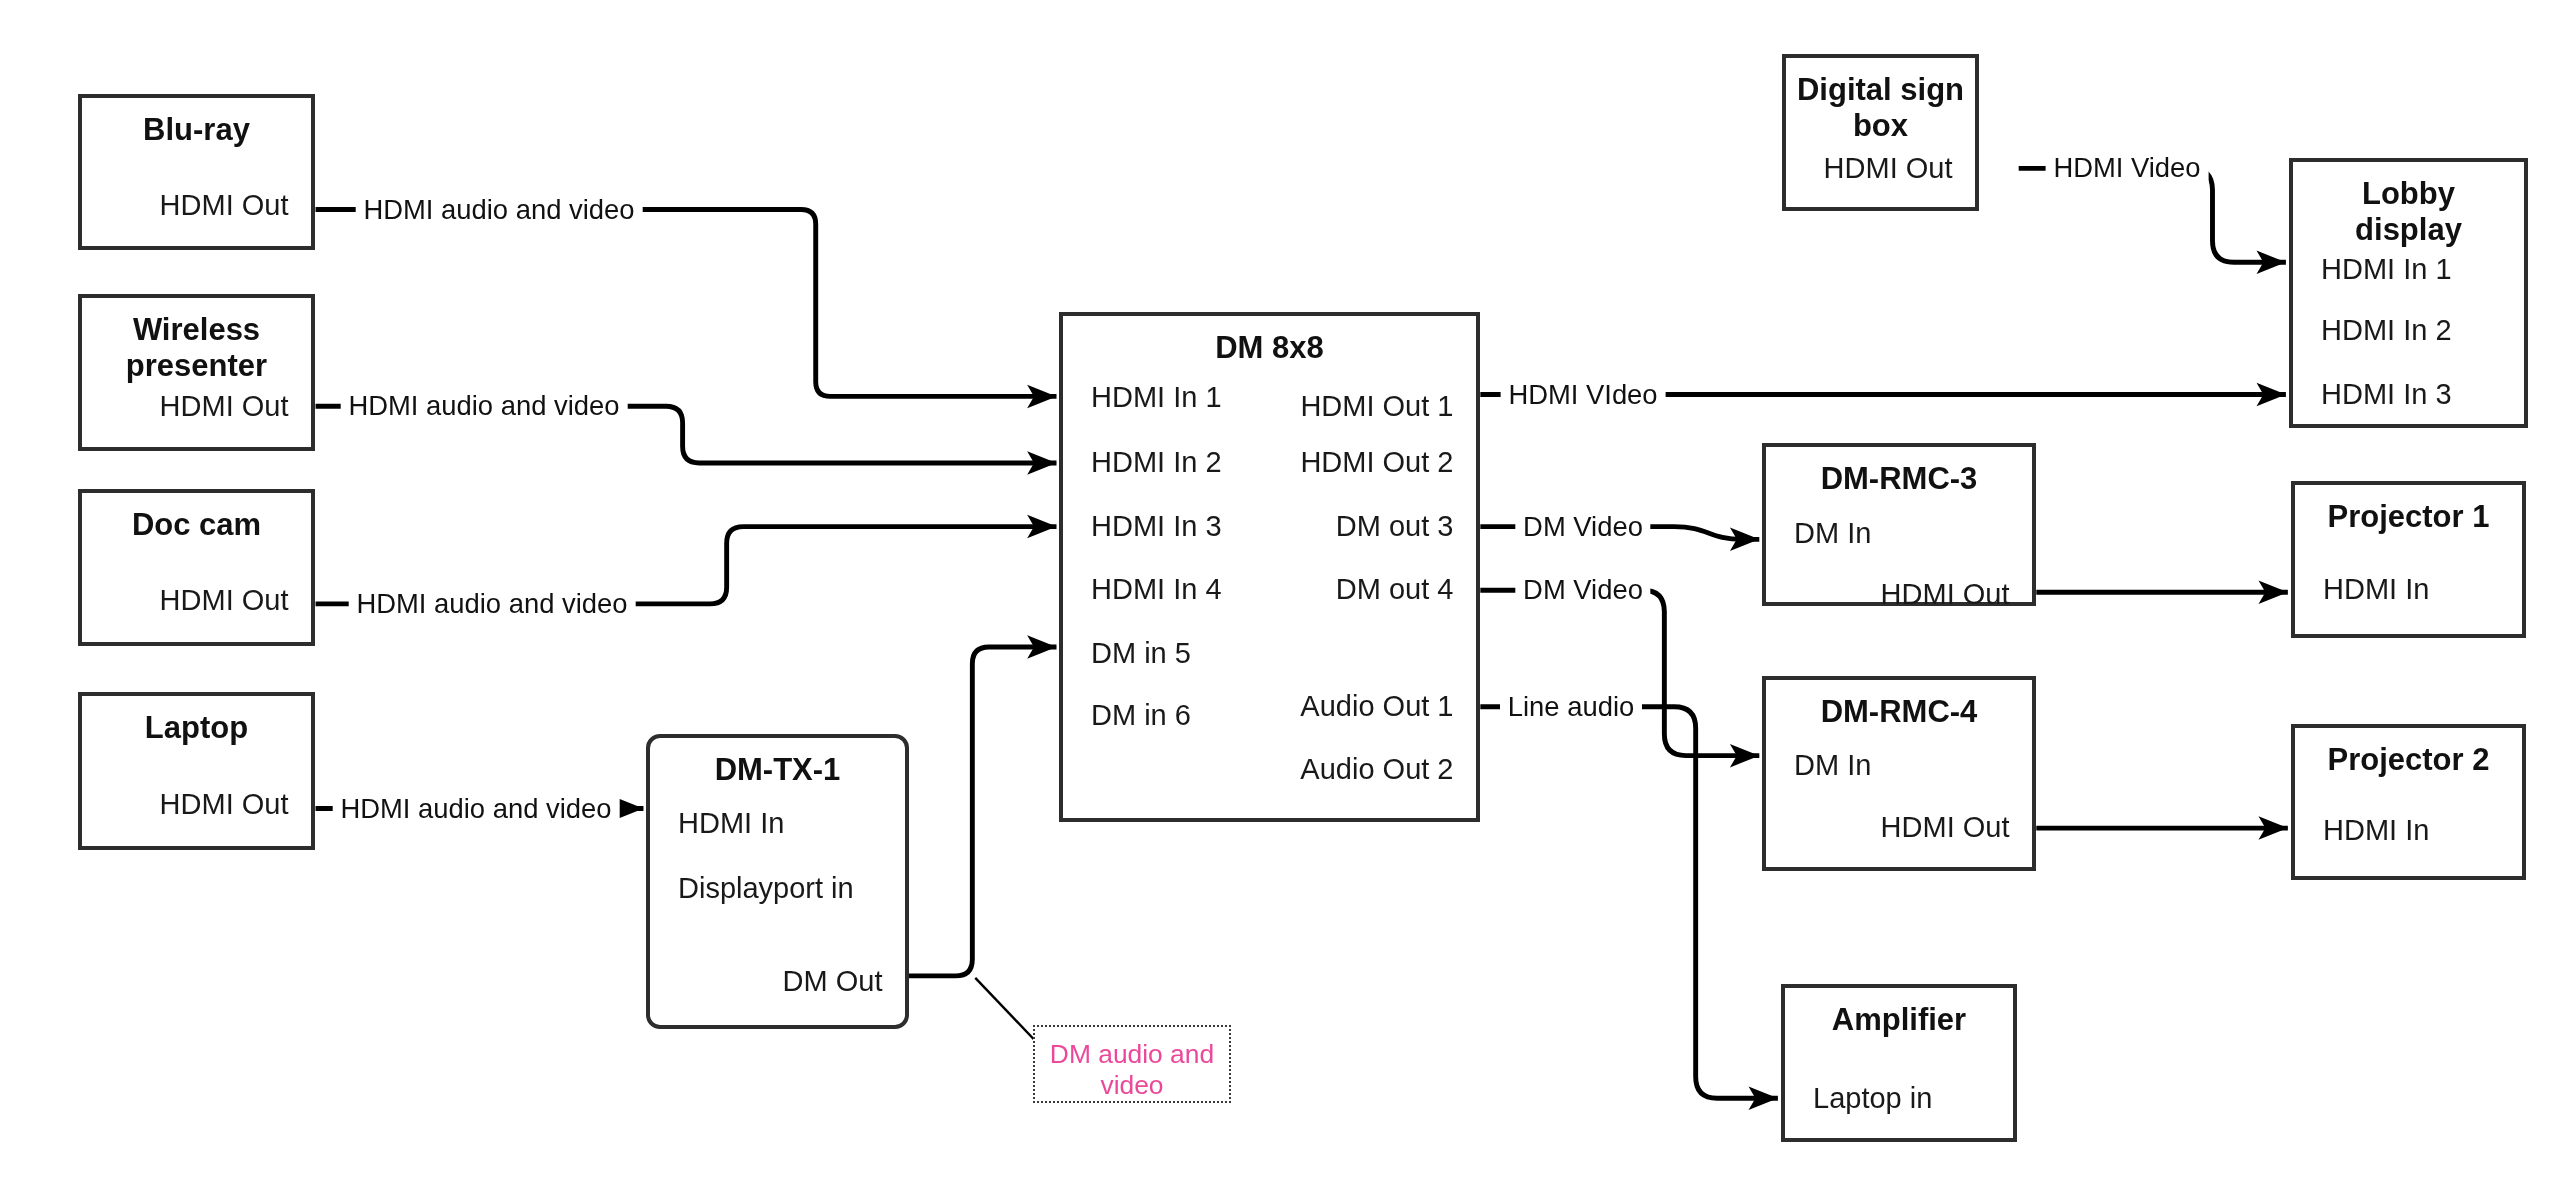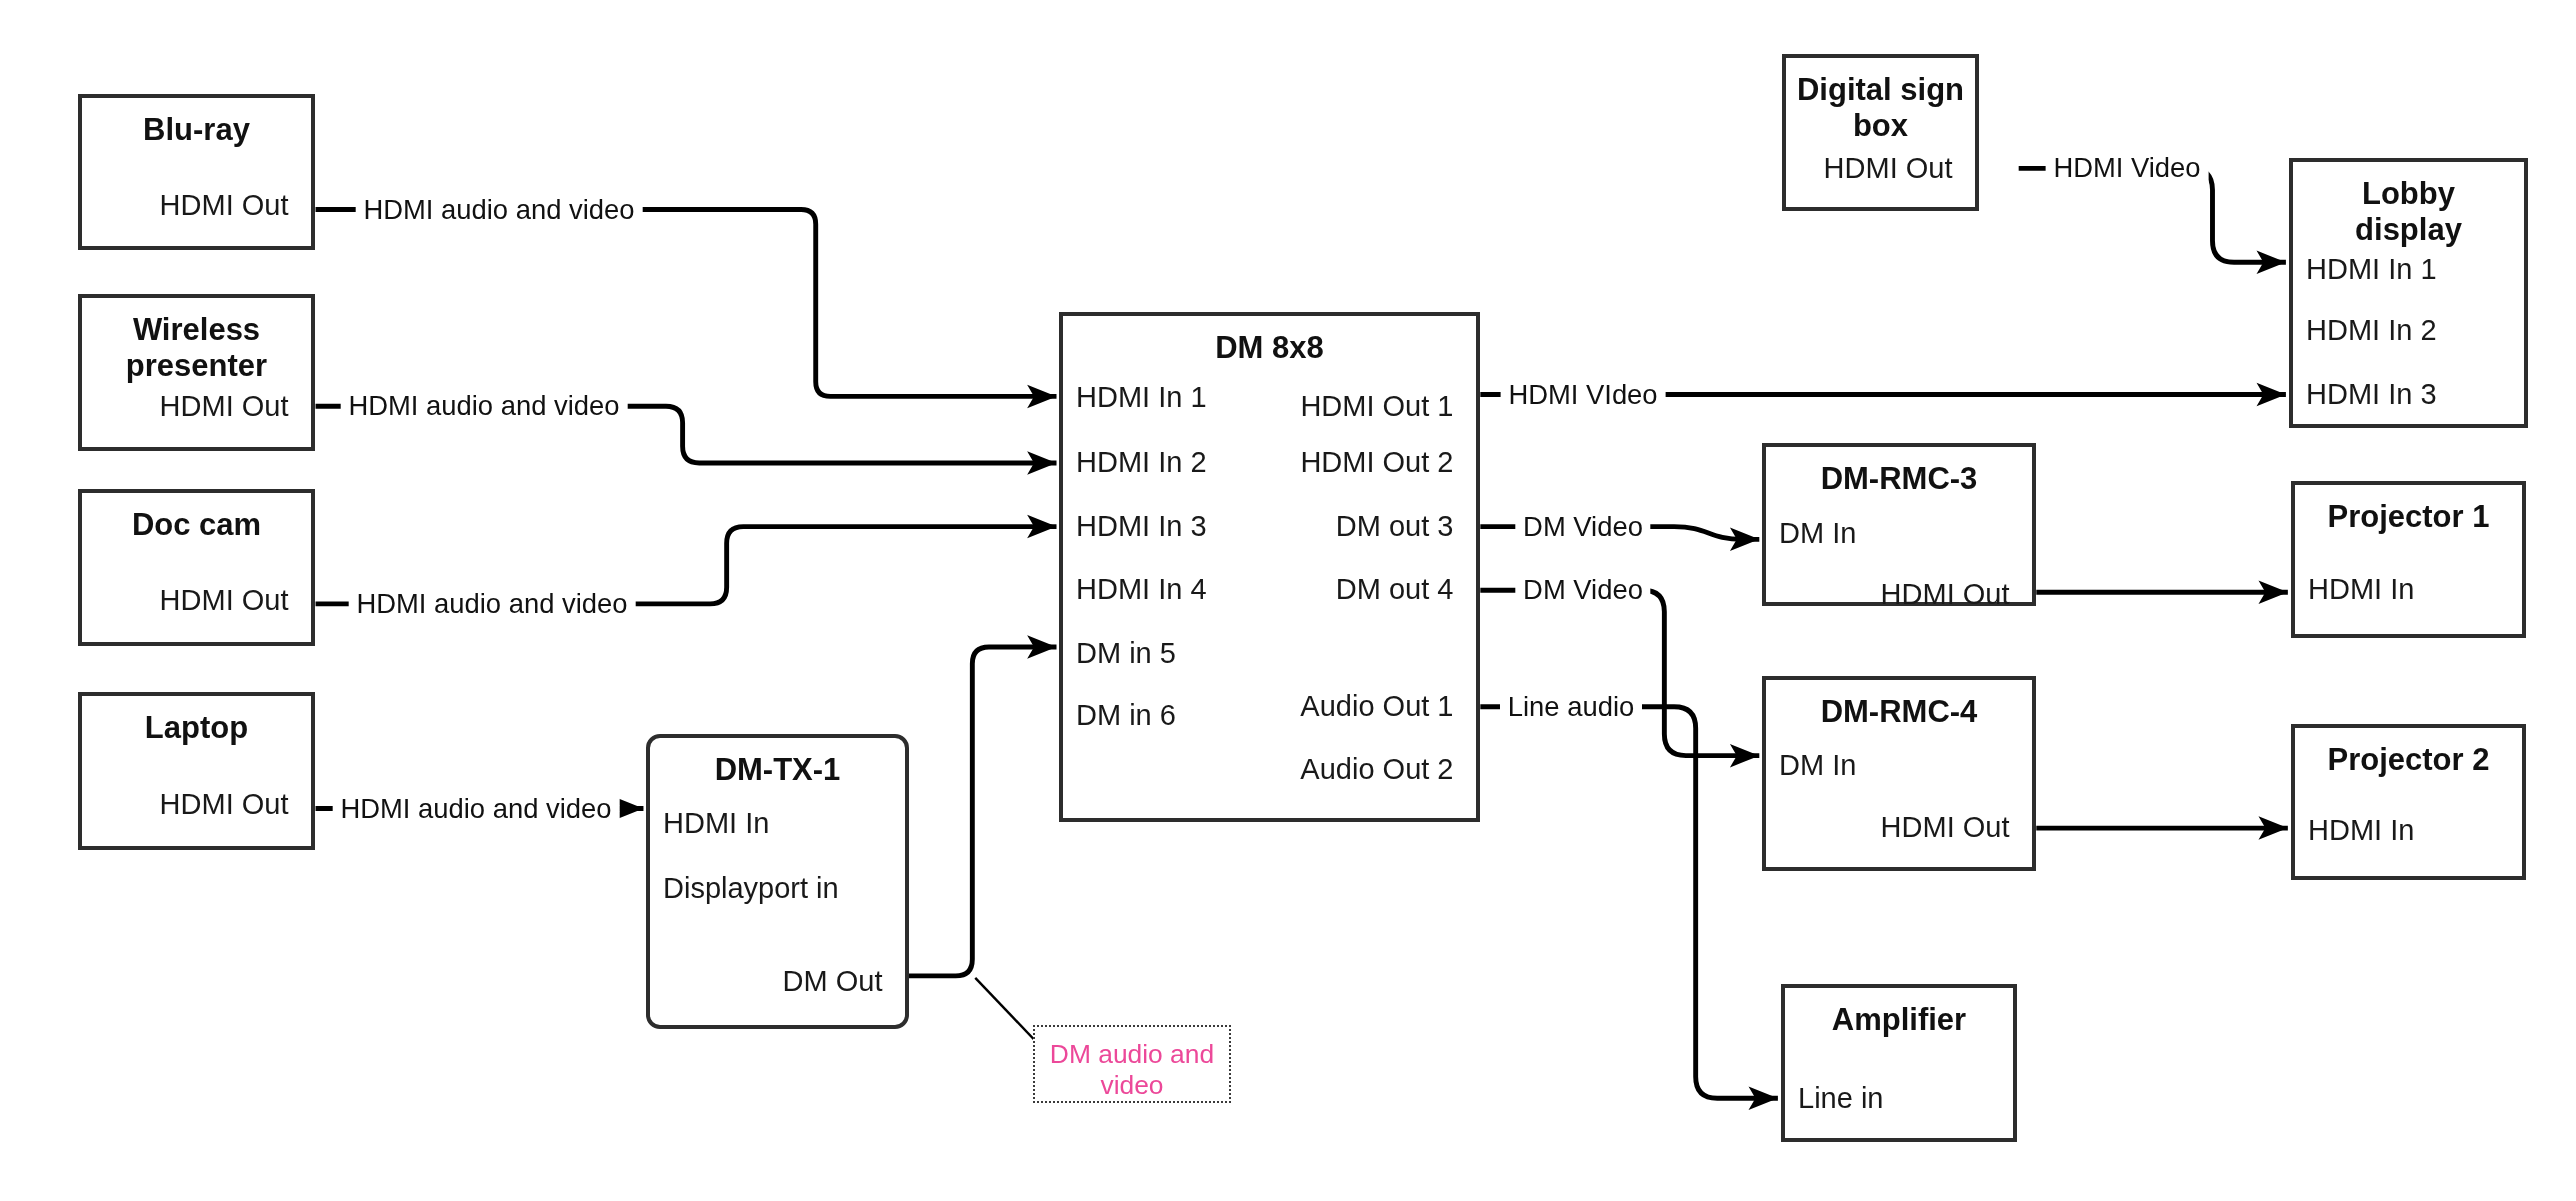--- a/index.html
+++ b/index.html
@@ -11,21 +11,21 @@
   #canvas{position:relative;width:2576px;height:1201px;background:var(--bg);}
   #wire-layer{position:absolute;left:0;top:0;width:100%;height:100%;}
   .wire{fill:none;stroke:var(--line);stroke-width:5px;}
   .wire.thin{stroke-width:2.5px;}
   .node{position:absolute;background:#fff;border:4.9px solid var(--border);
         box-sizing:border-box;}
   .node .title{position:absolute;top:13.7px;left:0;right:0;text-align:center;
         font-weight:bold;font-size:31px;line-height:36px;color:var(--text);}
   .port{position:absolute;font-size:29px;color:#191919;white-space:nowrap;
         transform:translateY(-50%);line-height:1;}
-  .port.left{left:13px;}
+  .port.left{left:28px;}
   .port.right{right:22.5px;}
   .node.note{border:2.9px dotted #3a3a3a;}
   .node.note .title{font-weight:normal;font-size:26.4px;line-height:31px;top:11.7px;color:#ec4899;}
   .wire-label{position:absolute;transform:translate(-50%,-50%);background:#fff;
         padding:1px 7.8px;font-size:27.4px;color:var(--text);white-space:nowrap;line-height:1.2;}
 </style>
 </head>
 <body>
 
 <div id="canvas">
@@ -138,21 +138,21 @@
     <div class="node" style="left: 2291px; top: 724px; width: 235px; height: 156px;">
       <div class="title">
         <div>Projector 2</div>
       </div>
       <div class="port left" style="top: 102px;">HDMI In</div>
     </div>
     <div class="node" style="left: 1781px; top: 984px; width: 236px; height: 158px;">
       <div class="title">
         <div>Amplifier</div>
       </div>
-      <div class="port left" style="top: 110px;">Line in</div>
+      <div class="port left" style="top: 110px;">Laptop in</div>
     </div>
     <div class="node note" style="left: 1033px; top: 1025px; width: 198px; height: 78px;">
       <div class="title">
         <div>DM audio and</div>
         <div>video</div>
       </div>
     </div>
     <div class="wire-label" style="left: 499px; top: 210px;">HDMI audio and video</div>
     <div class="wire-label" style="left: 484px; top: 406px;">HDMI audio and video</div>
     <div class="wire-label" style="left: 492px; top: 604px;">HDMI audio and video</div>

